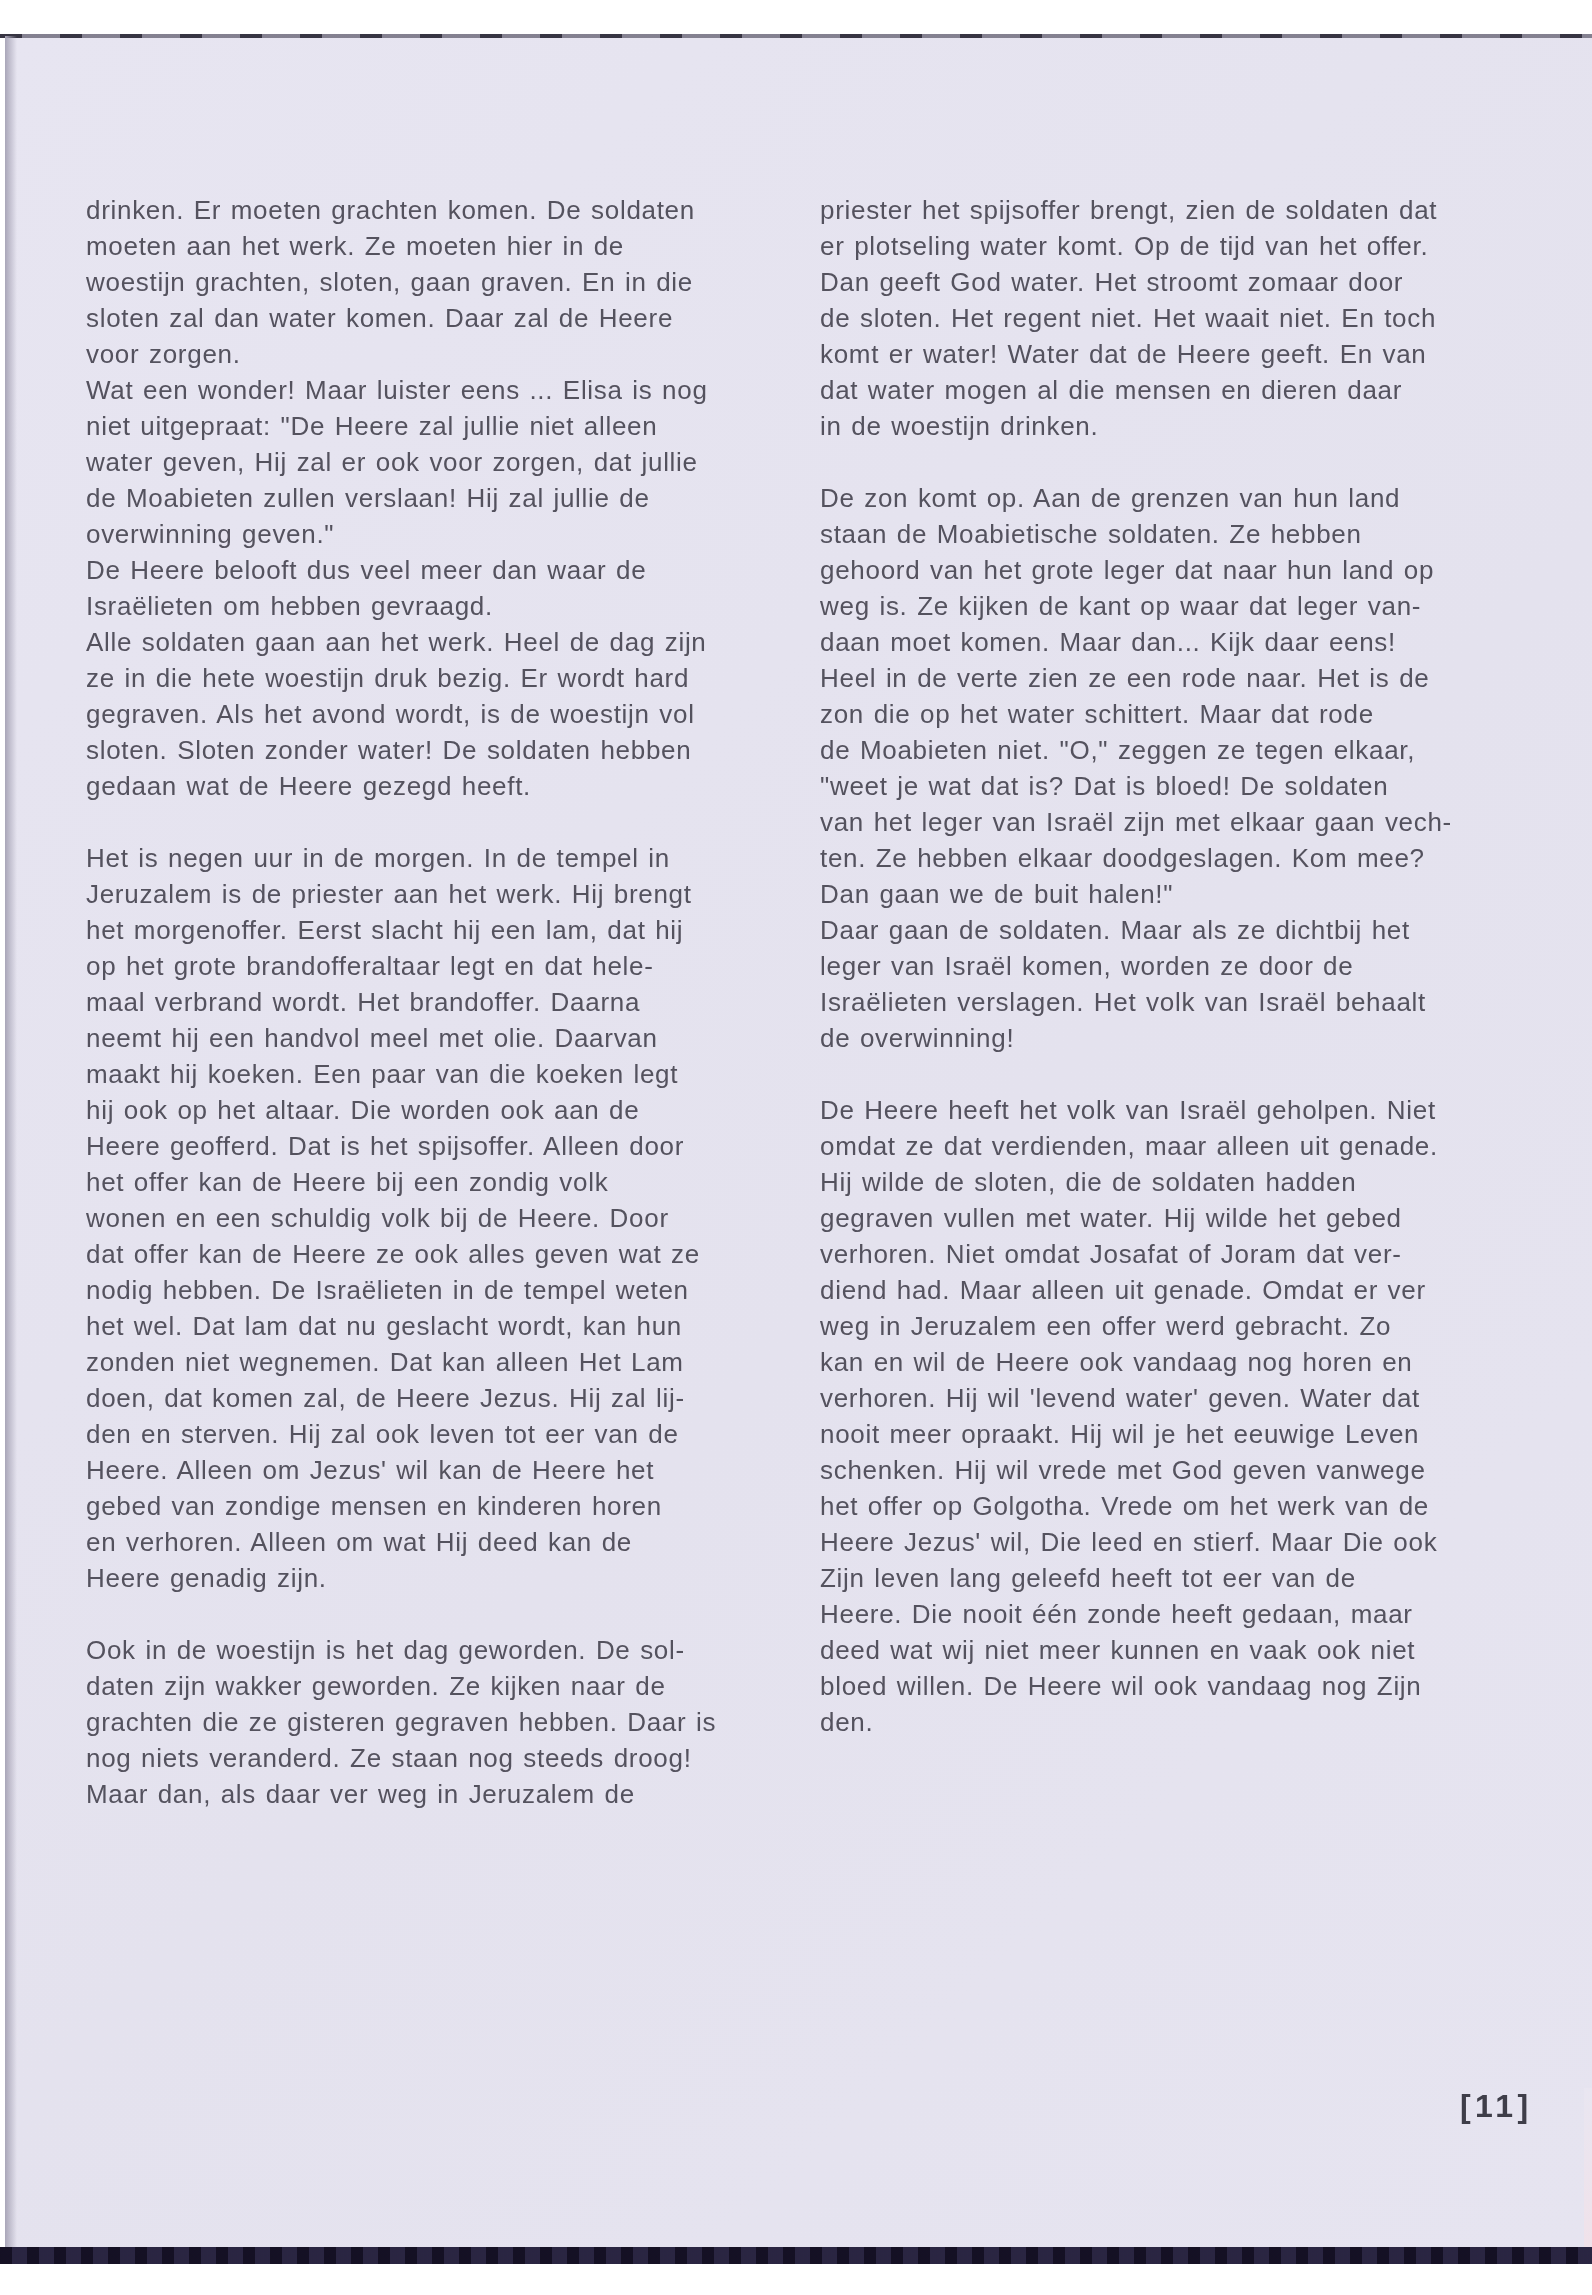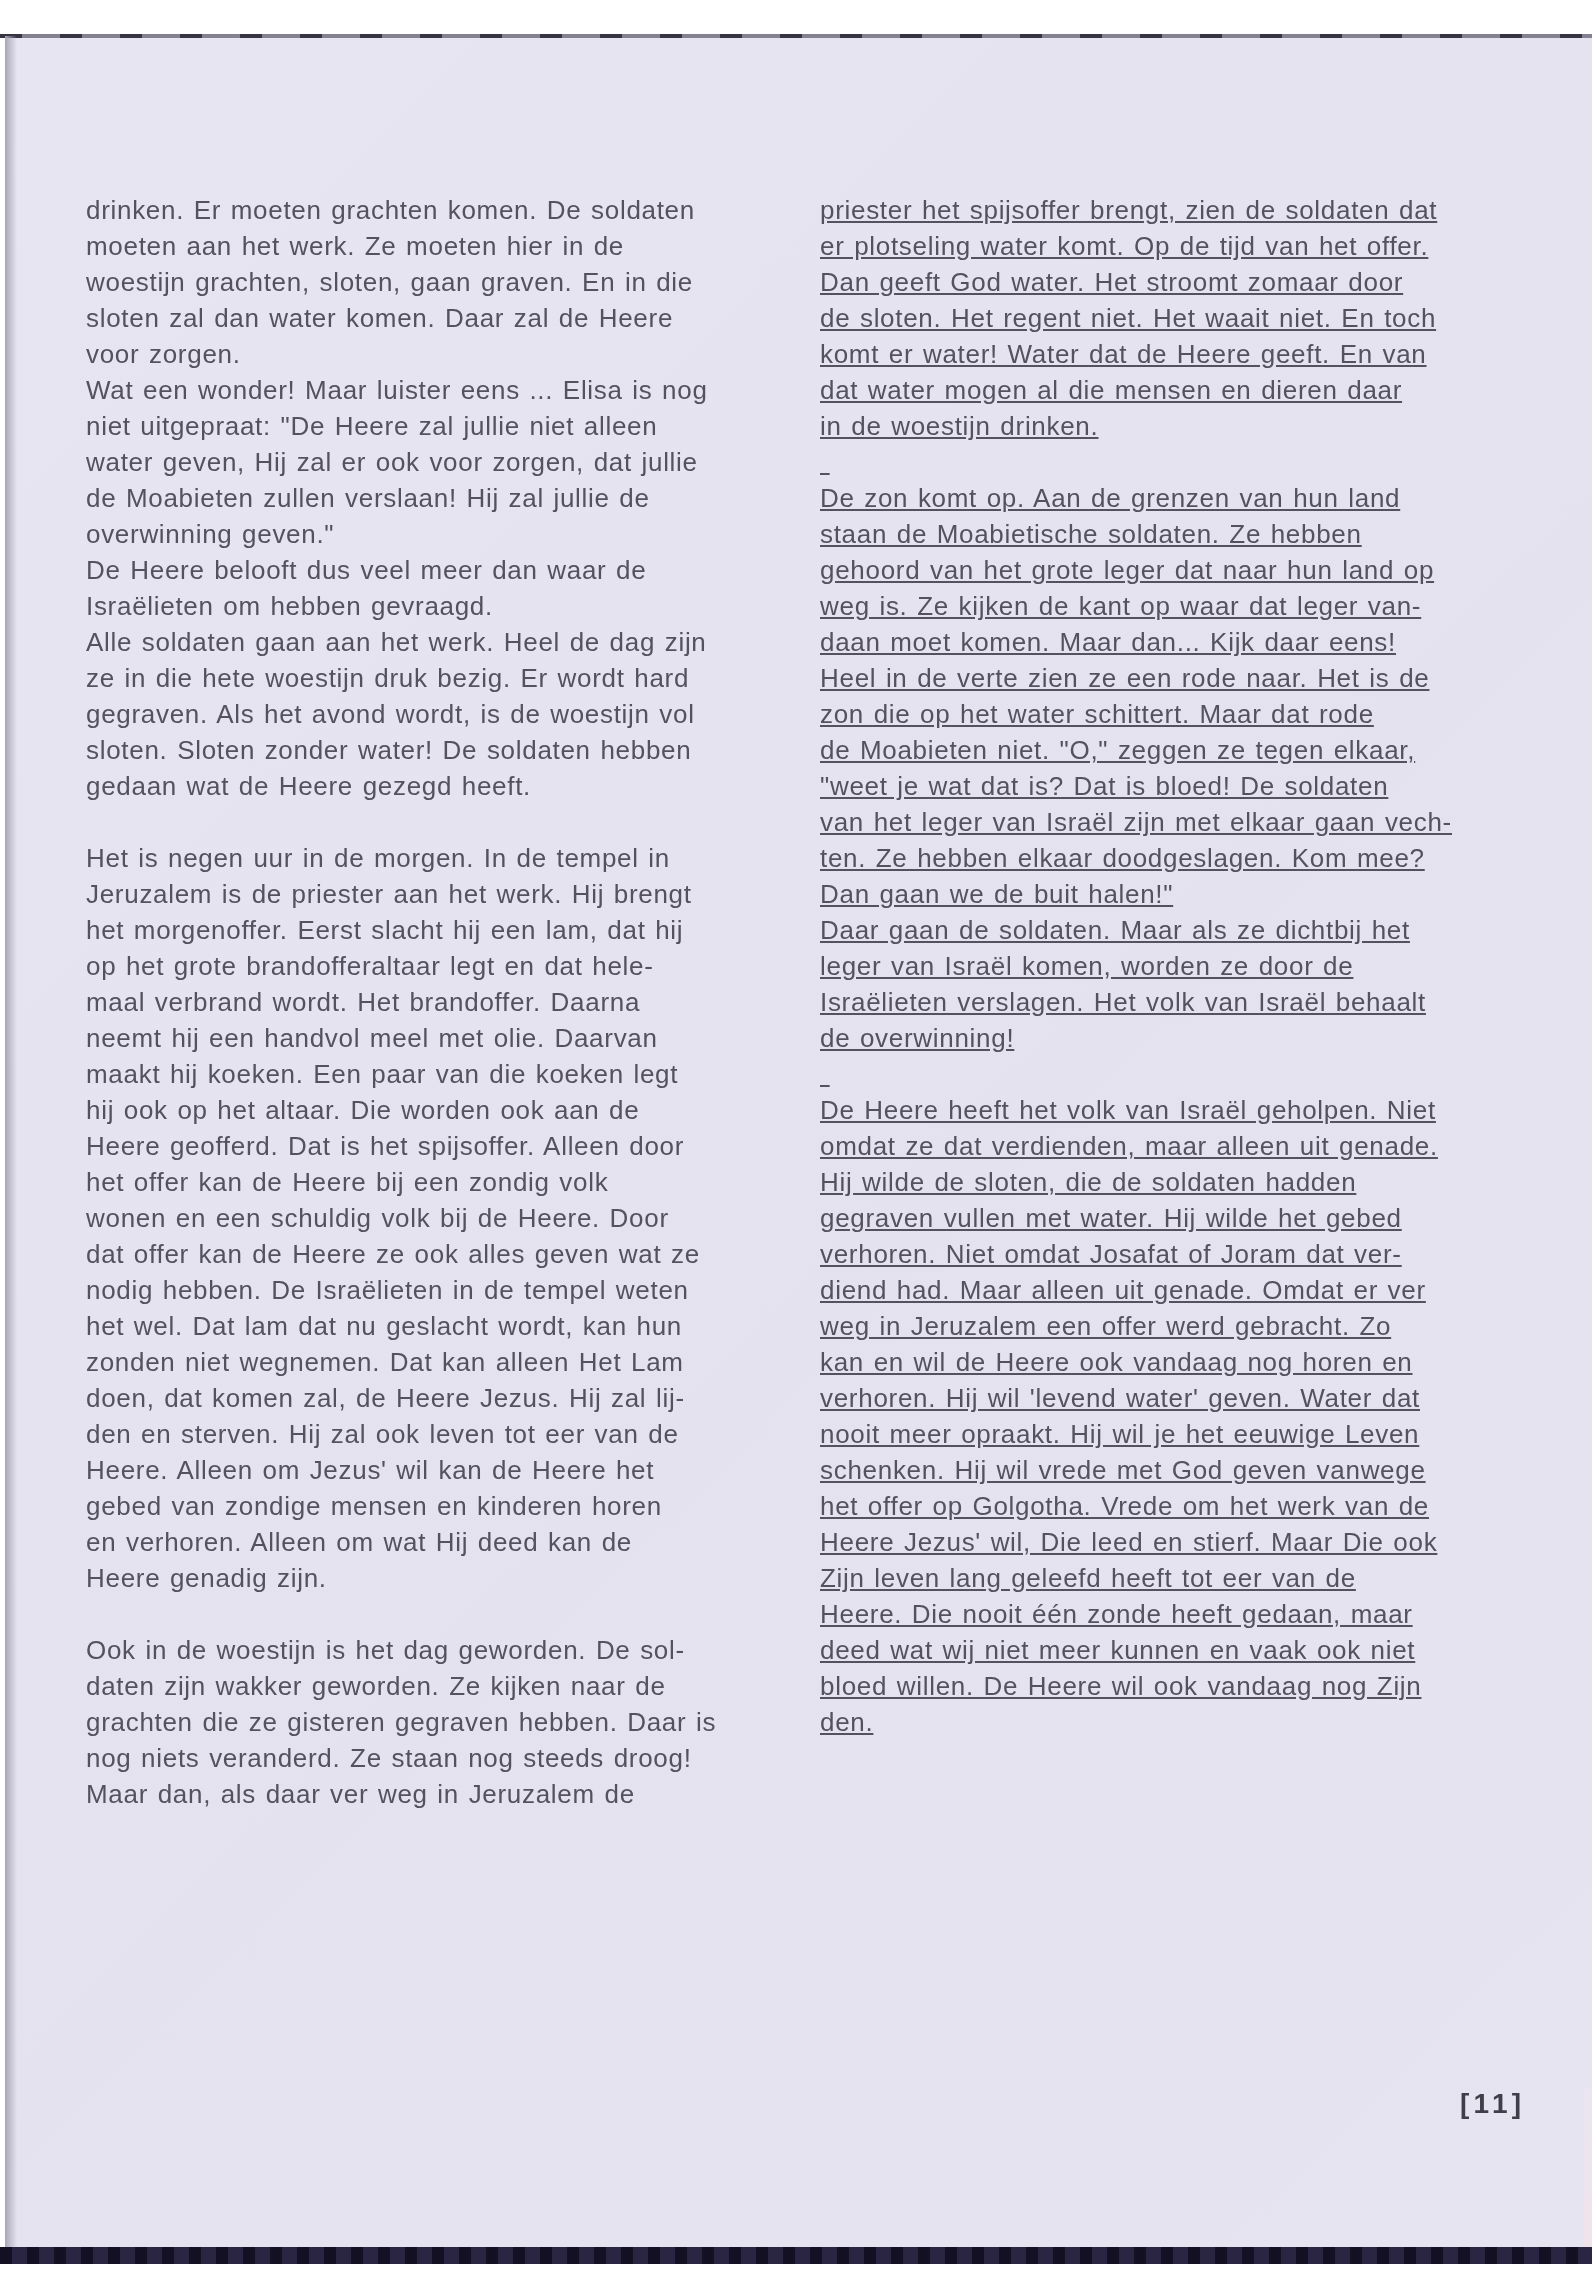--- a/index.html
+++ b/index.html
@@ -67,33 +67,33 @@
   .text-col {
     position: absolute;
     top: 192px;
     width: 682px;
     color: #54525e;
     font-size: 26px;
     letter-spacing: 0.7px;
     word-spacing: 1.7px;
   }
   .col-left  { left: 86px; }
-  .col-right { left: 820px; text-decoration: underline; }
+  .col-right { left: 820px; }
   .line {
     display: block;
     height: 36px;
     line-height: 36px;
     white-space: nowrap;
   }
   .page-number {
     position: absolute;
     left: 1460px;
     top: 2088px;
     color: #3f3e49;
-    font-size: 28px;
+    font-size: 32px;
     font-weight: bold;
     letter-spacing: 4.3px;
     white-space: nowrap;
   }
 </style>
 </head>
 <body>
 
 <div class="scan-page"></div>
 <div class="scan-top-edge"></div>

